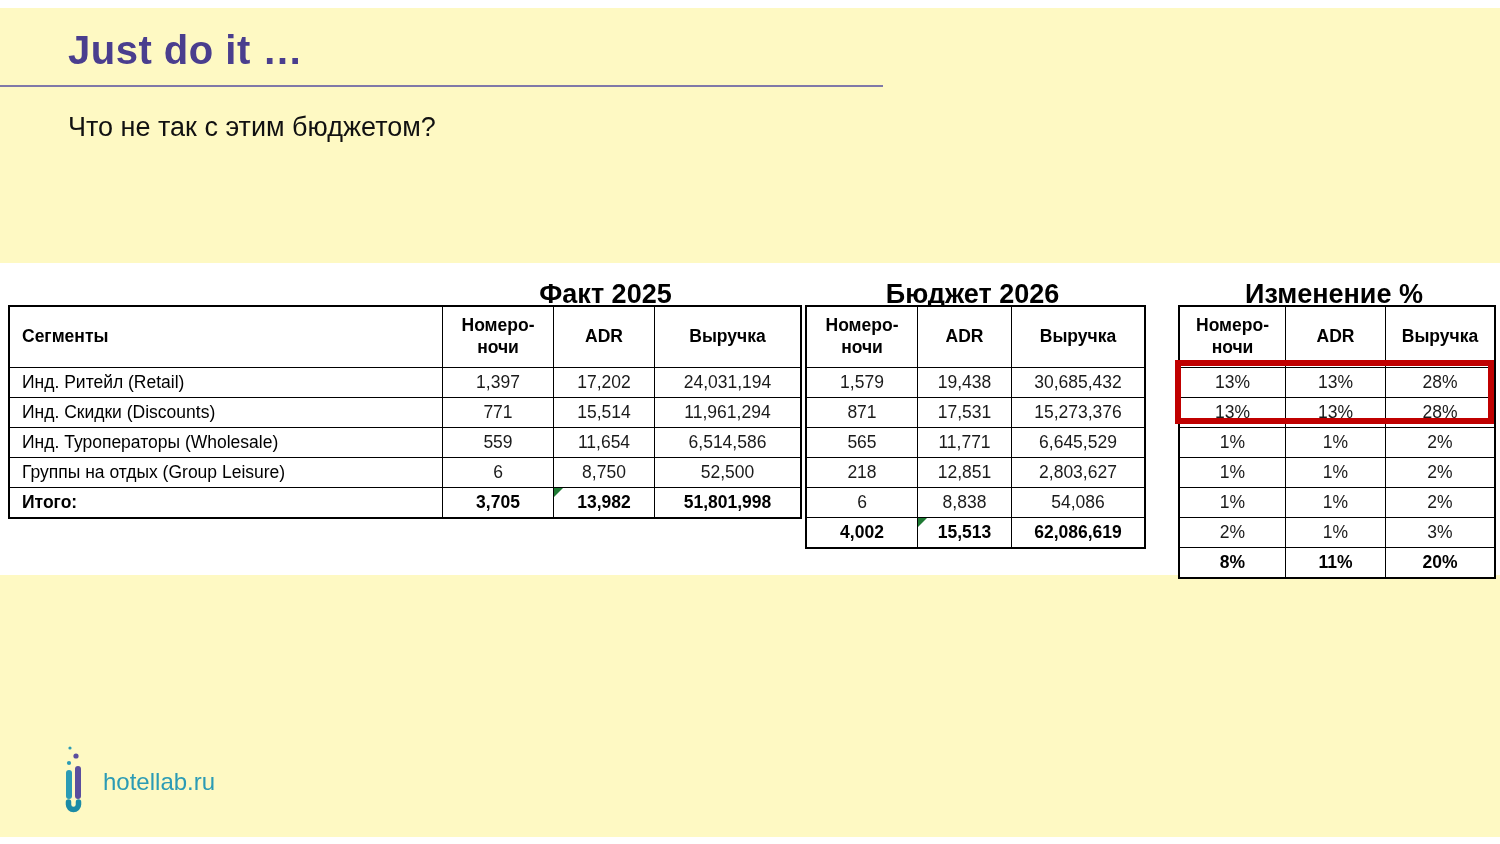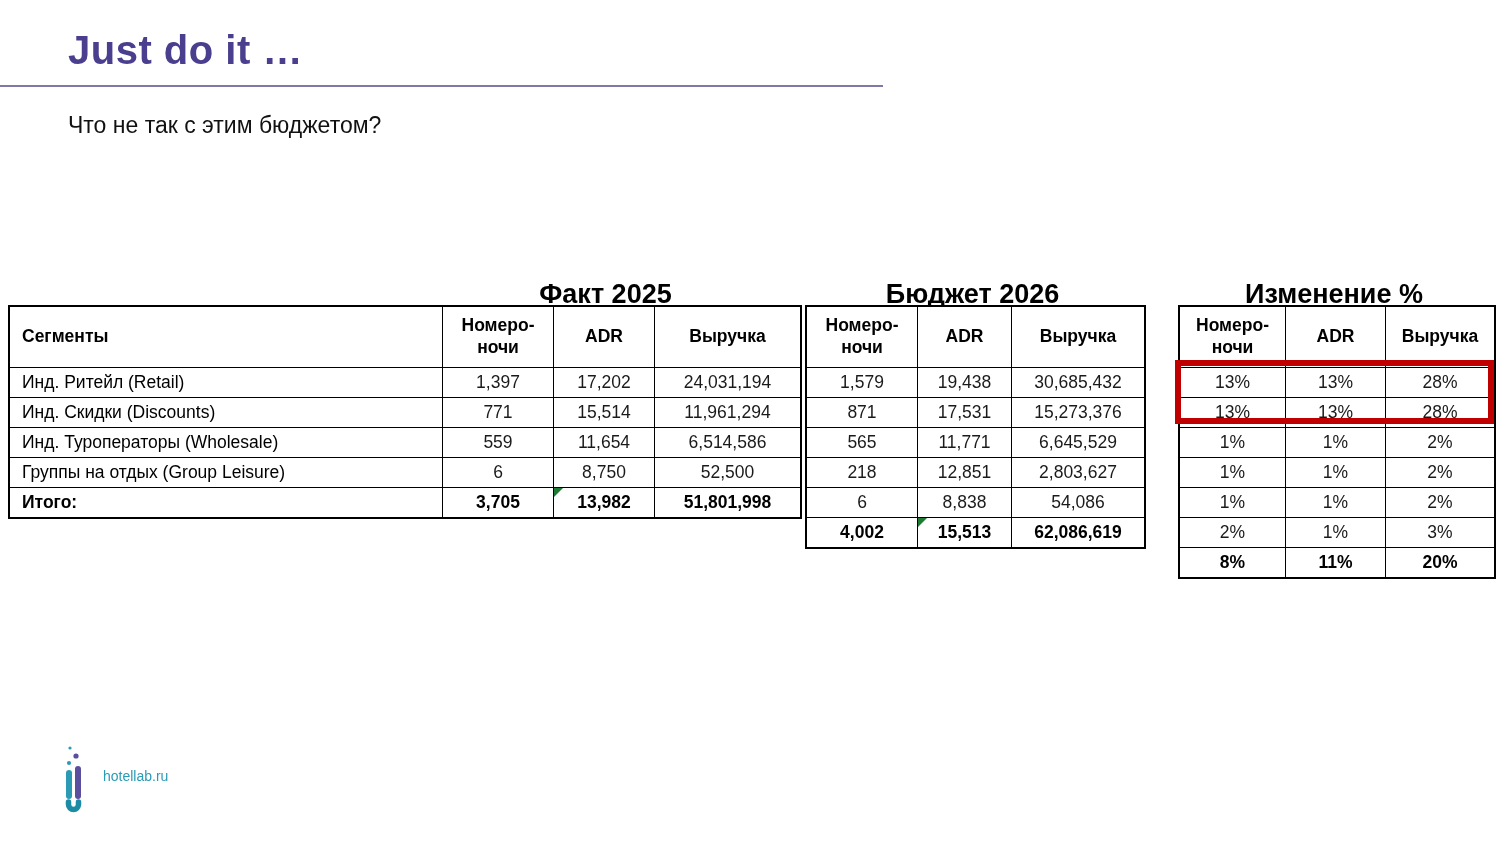--- a/index.html
+++ b/index.html
@@ -1,23 +1,23 @@
 <!DOCTYPE html>
 <html><head>
 <meta charset="utf-8">
 <style>
   html,body{margin:0;padding:0;}
   body{font-family:"Liberation Sans",sans-serif;background:#e9eaec;}
-  .slide{position:relative;width:1500px;height:844px;background:#ffffff;overflow:hidden;margin:0 auto;}
+  .slide{position:relative;width:1500px;height:844px;background:#fef9c3;overflow:hidden;margin:0 auto;}
   .strip-top{position:absolute;left:0;top:0;width:100%;height:8px;background:#ffffff;}
   .strip-bottom{position:absolute;left:0;bottom:0;width:100%;height:7px;background:#ffffff;}
 
   .slide-title{position:absolute;left:68px;top:28px;font-size:40px;font-weight:bold;color:#4a3e8e;letter-spacing:0.5px;}
   .title-rule{position:absolute;left:0;top:85px;width:883px;height:2px;background:#8079a8;}
-  .slide-subtitle{position:absolute;left:68px;top:112px;font-size:23px;color:#111111;}
+  .slide-subtitle{position:absolute;left:68px;top:112px;font-size:27px;color:#111111;}
 
   .white-band{position:absolute;left:0;top:263px;width:100%;height:312px;background:#ffffff;}
 
   .tbl-title{position:absolute;top:279px;font-size:27px;font-weight:bold;color:#000;text-align:center;}
   #title-fact{left:428px;width:355px;}
   #title-budget{left:805px;width:335px;}
   #title-change{left:1178px;width:312px;}
 
   table.datatbl{position:absolute;top:305px;border-collapse:collapse;table-layout:fixed;background:#ffffff;border:2px solid #000;}
   table.datatbl th, table.datatbl td{border:1px solid #000;font-size:17.5px;color:#1a1a1a;text-align:center;vertical-align:middle;height:29px;padding:0;overflow:hidden;white-space:nowrap;}
@@ -30,21 +30,21 @@
   #tbl-fact{left:8px;width:775px;}
   #tbl-fact .c0{width:420px;} #tbl-fact .c1{width:110px;} #tbl-fact .c2{width:100px;} #tbl-fact .c3{width:145px;}
   #tbl-budget{left:805px;width:335px;}
   #tbl-budget .c1{width:110px;} #tbl-budget .c2{width:93px;} #tbl-budget .c3{width:132px;}
   #tbl-change{left:1178px;width:312px;}
   #tbl-change .c1{width:105px;} #tbl-change .c2{width:99px;} #tbl-change .c3{width:108px;}
 
   .red-box{position:absolute;left:1175px;top:360px;width:319px;height:64px;border:6px solid #c00000;box-sizing:border-box;background:transparent;}
 
   .logo{position:absolute;left:58px;top:744px;width:230px;height:72px;display:flex;align-items:center;}
-  .logo-text{position:absolute;left:45px;top:24px;font-size:14px;color:#2b9bb5;}
+  .logo-text{position:absolute;left:45px;top:24px;font-size:24px;color:#2b9bb5;}
 </style>
 </head>
 <body>
 
 <div class="slide">
   <div class="strip-top"></div>
   <div class="strip-bottom"></div>
 
   <div class="slide-title">Just do it …</div>
   <div class="title-rule"></div>

